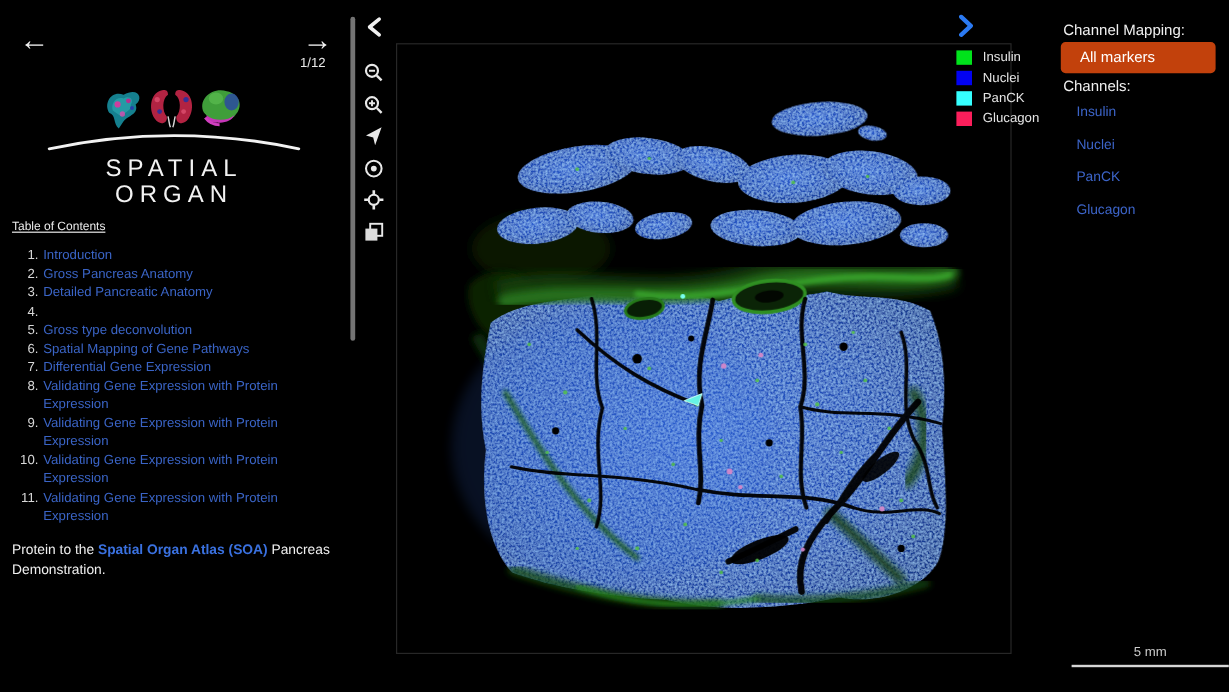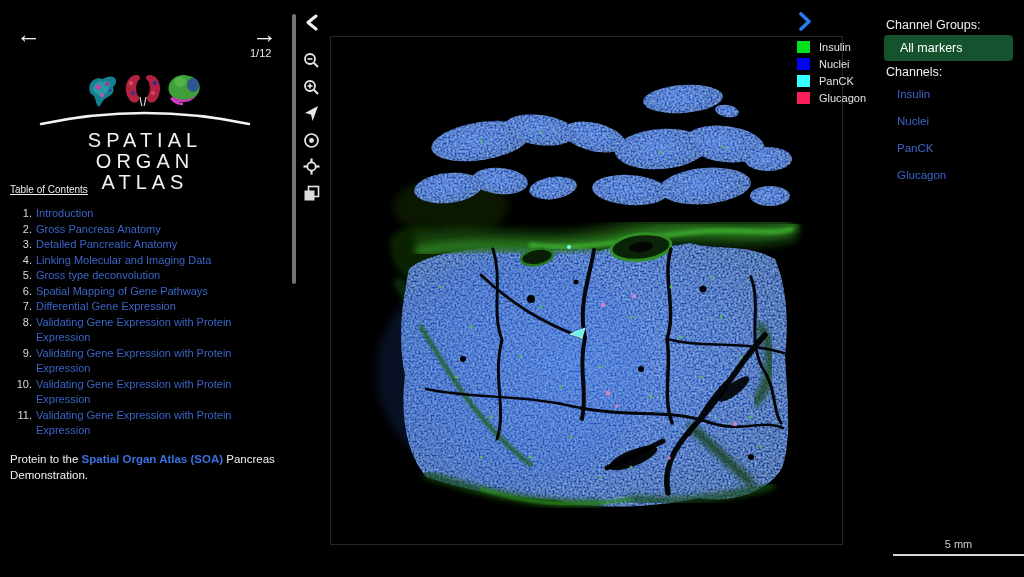--- a/index.html
+++ b/index.html
@@ -36,21 +36,21 @@
   
   #legend { position:absolute; left:797px; top:12px; z-index:5; }
   #legend-chevron { width:16px; height:19px; cursor:pointer; margin-bottom:3px; }
   .legend-row { display:flex; align-items:center; height:17px; }
   .legend-swatch { width:13px; height:12px; margin-right:9px; }
   .legend-label { font-size:11px; color:#e4e4e4; white-space:nowrap; }
 
   
   #channel-panel { position:absolute; left:884px; top:0; width:140px; height:577px; }
   #groups-label { position:absolute; left:2px; top:18px; font-size:12.5px; color:#f0f0f0; }
-  #all-markers-btn { position:absolute; left:0; top:35px; width:129px; height:26px; background:#14532d;
+  #all-markers-btn { position:absolute; left:0; top:35px; width:129px; height:26px; background:#c2410c;
                      border:none; border-radius:4px; color:#fff; font-size:12.5px; text-align:left;
                      padding-left:16px; cursor:pointer; font-family:"Liberation Sans", sans-serif; }
   #channels-label { position:absolute; left:2px; top:65px; font-size:12.5px; color:#f0f0f0; }
   .channel-link { position:absolute; left:13px; font-size:11.5px; color:#3c64c8; cursor:pointer; }
 
   
   #scalebar { position:absolute; left:893px; top:538px; width:131px; text-align:center; }
   #scalebar-label { font-size:11px; color:#cccccc; }
   #scalebar-line { margin-top:4px; height:2px; background:#d6d6d6; }
 </style>
@@ -91,41 +91,39 @@
       <path d="M87,28 C90,32 95,34 99,34" stroke="#d23fc0" stroke-width="2.4" fill="none"></path>
     </g>
   </svg>
 
   <div id="logo-block">
     <svg width="220" height="16" viewBox="0 0 220 16">
       <path d="M6,14 Q110,-8 214,14" stroke="#f2f2f2" stroke-width="2.4" fill="none" stroke-linecap="round"></path>
     </svg>
     <div class="logo-line">SPATIAL</div>
     <div class="logo-line">ORGAN</div>
-    <div class="logo-line">ATLAS</div>
   </div>
 
   <div id="toc-title">Table of Contents</div>
 
   <ol id="toc-list">
     <li>
         <span class="num">1.</span>
         <a>Introduction</a>
       </li>
     <li>
         <span class="num">2.</span>
         <a>Gross Pancreas Anatomy</a>
       </li>
     <li>
         <span class="num">3.</span>
         <a>Detailed Pancreatic Anatomy</a>
       </li>
     <li>
         <span class="num">4.</span>
-        <a>Linking Molecular and Imaging Data</a>
       </li>
     <li>
         <span class="num">5.</span>
         <a>Gross type deconvolution</a>
       </li>
     <li>
         <span class="num">6.</span>
         <a>Spatial Mapping of Gene Pathways</a>
       </li>
     <li>
@@ -355,21 +353,21 @@
     <span class="legend-swatch" style="background-color: rgb(53, 255, 255);"></span>
     <span class="legend-label">PanCK</span>
   </div>
   <div class="legend-row">
     <span class="legend-swatch" style="background-color: rgb(251, 30, 91);"></span>
     <span class="legend-label">Glucagon</span>
   </div>
 </div>
 
 <div id="channel-panel">
-  <div id="groups-label">Channel Groups:</div>
+  <div id="groups-label">Channel Mapping:</div>
   <button id="all-markers-btn">All markers</button>
   <div id="channels-label">Channels:</div>
   <a class="channel-link" style="top:88px;">Insulin</a>
   <a class="channel-link" style="top:115px;">Nuclei</a>
   <a class="channel-link" style="top:142px;">PanCK</a>
   <a class="channel-link" style="top:169px;">Glucagon</a>
 </div>
 
 <div id="scalebar">
   <div id="scalebar-label">5 mm</div>

